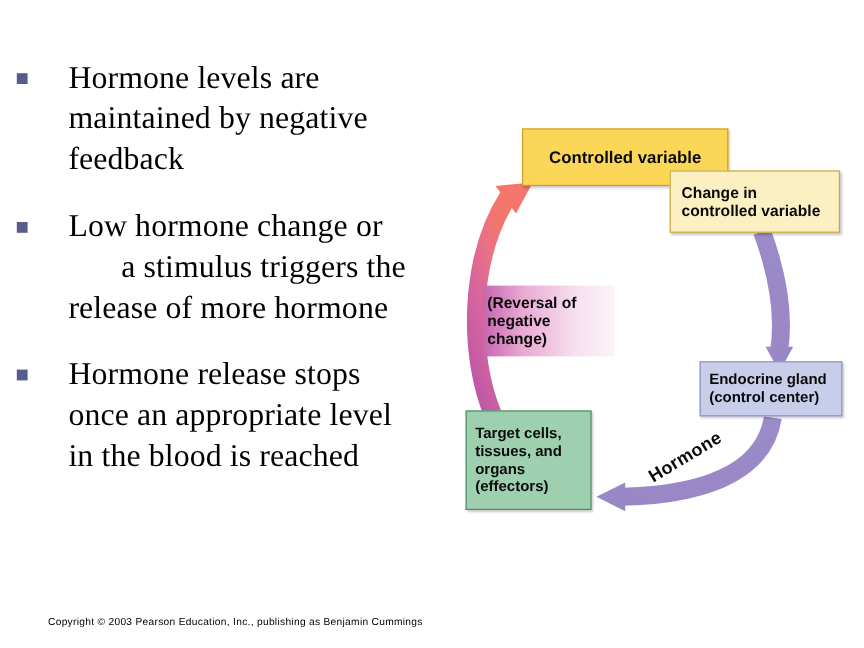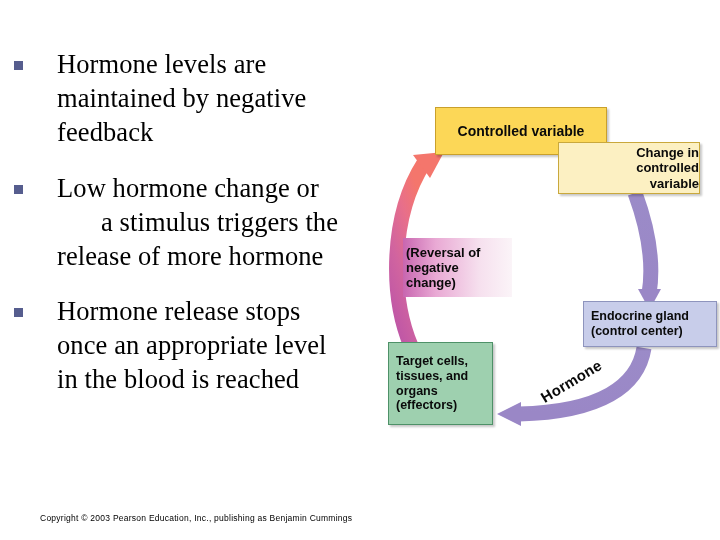--- a/index.html
+++ b/index.html
@@ -107,29 +107,28 @@
     left: 172px;
     top: 46px;
     width: 142px;
     height: 52px;
     background: #fcf0c2;
     border: 1px solid #c9a83c;
     font-size: 13px;
     display: flex;
     flex-direction: column;
     justify-content: center;
-    padding-left: 27px;
-    box-shadow: 1.5px 1.5px 2px rgba(0,0,0,0.22);
-    text-align: right;
+    padding-left: 9px;
+    box-shadow: 1.5px 1.5px 2px rgba(0,0,0,0.22);
   }
 
   #box-endocrine {
     left: 197px;
     top: 205px;
-    width: 134px;
+    width: 119px;
     height: 46px;
     background: #c8cdea;
     border: 1px solid #8e94bd;
     font-size: 12.5px;
     display: flex;
     flex-direction: column;
     justify-content: center;
     padding-left: 7px;
     box-shadow: 1.5px 1.5px 2px rgba(0,0,0,0.22);
   }

